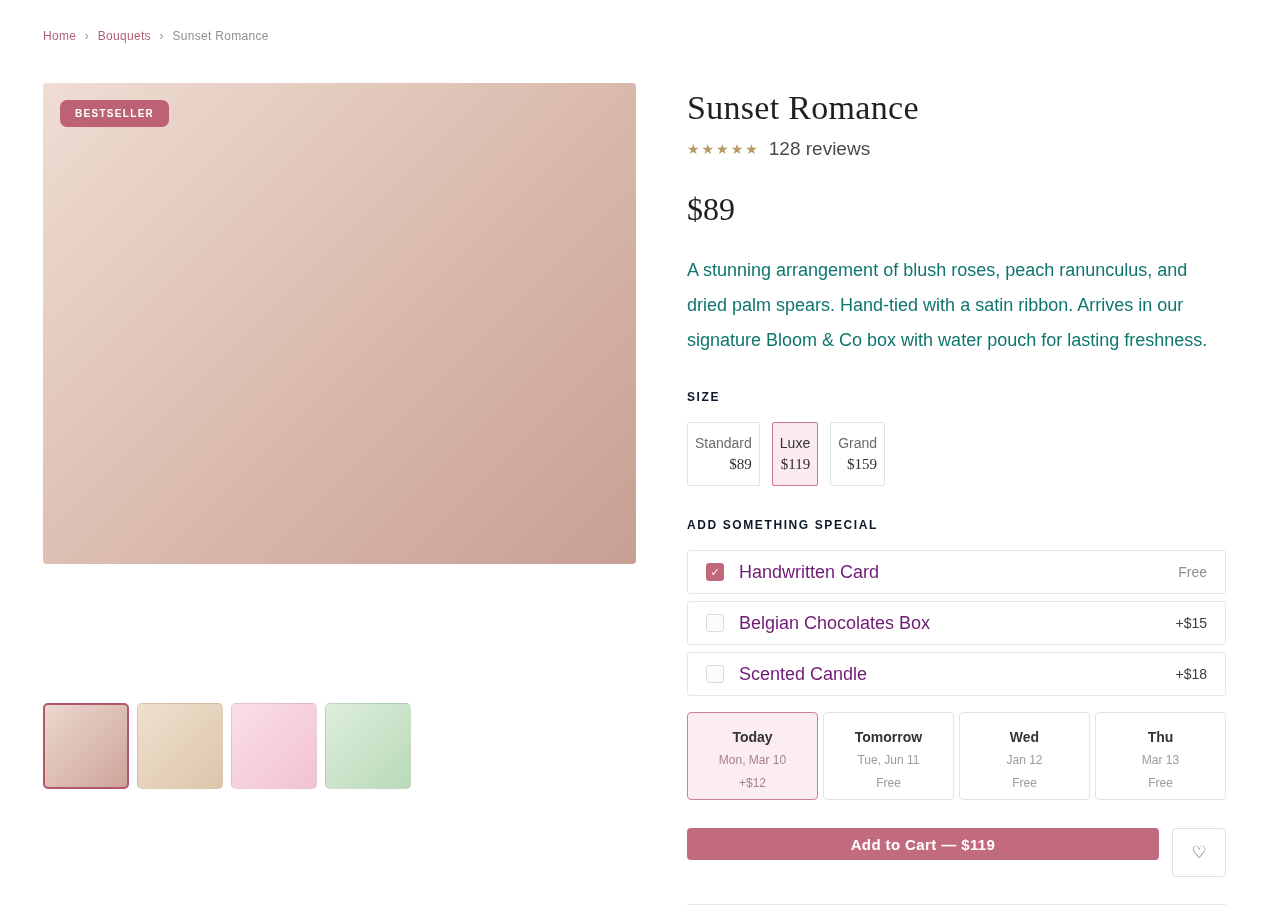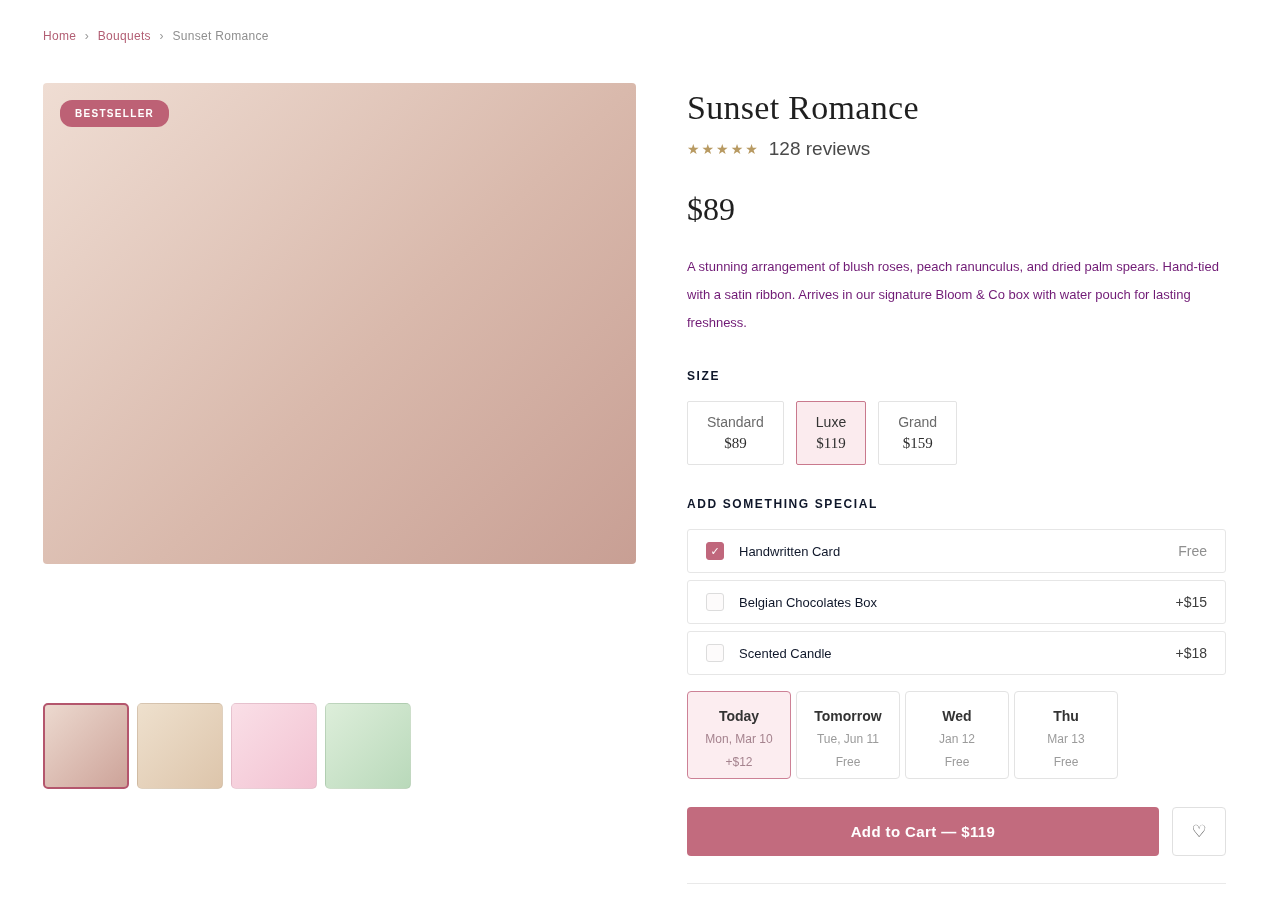--- a/index.html
+++ b/index.html
@@ -19,82 +19,82 @@
   
   .left { width: 593px; flex: 0 0 593px; }
   .main-image {
     position: relative; width: 593px; height: 481px; border-radius: 4px;
     background: linear-gradient(135deg, #efddd3 0%, #d9b9ac 55%, #c89f94 100%);
   }
   .badge {
     position: absolute; top: 17px; left: 17px;
     background: #bd6175; color: #ffffff;
     font-size: 10px; font-weight: 700; letter-spacing: 1.3px;
-    padding: 8px 15px; border-radius: 12px;
+    padding: 8px 15px; border-radius: 7px;
   }
   .thumbs { margin-top: 139px; display: flex; gap: 8px; }
   .thumb { width: 86px; height: 86px; border-radius: 5px; border: 1px solid rgba(0,0,0,0.06); cursor: pointer; }
   .thumb.selected { border: 2px solid #b4566d; }
   .thumb.t1 { background: linear-gradient(135deg, #ecd9cf, #cda399); }
   .thumb.t2 { background: linear-gradient(135deg, #eee0cd, #ddc5ab); }
   .thumb.t3 { background: linear-gradient(135deg, #fadfe7, #f2c2d2); }
   .thumb.t4 { background: linear-gradient(135deg, #ddeeda, #b9d9ba); }
 
   
   .right { width: 539px; flex: 0 0 539px; padding-top: 6px; }
   h1.title { font-family: "Liberation Serif", serif; font-weight: 500; font-size: 34px; color: #1f1f1f; letter-spacing: .3px; }
   .rating { margin-top: 11px; display: flex; align-items: center; }
   .stars { color: #b89a62; font-size: 14px; letter-spacing: 2px; }
   .reviews { font-size: 19px; color: #4a4a4a; margin-left: 9px; cursor: pointer; }
   .price { margin-top: 31px; font-family: "Liberation Serif", serif; font-size: 32px; color: #1f1f1f; }
-  .desc { margin-top: 25px; font-size: 13px; line-height: 28px; color: #701a75; }
+  .desc { margin-top: 25px; font-size: 18px; line-height: 35px; color: #0f766e; }
 
   .section-label { margin-top: 32px; font-size: 12px; font-weight: 600; letter-spacing: 1.6px; color: #0f172a; text-transform: uppercase; }
 
   
   .size-options { margin-top: 18px; display: flex; gap: 12px; }
   .size-option {
-    border: 1px solid #e3e3e3; border-radius: 2px; padding: 12px 19px;
-    text-align: center; cursor: pointer; background: #ffffff;
+    border: 1px solid #e3e3e3; border-radius: 2px; padding: 12px 7px;
+    text-align: right; cursor: pointer; background: #ffffff;
   }
   .size-option .size-name { font-size: 14px; color: #6b6b6b; }
   .size-option .size-price { margin-top: 5px; font-family: "Liberation Serif", serif; font-size: 15px; color: #2e2e2e; }
   .size-option.selected { background: #fbebee; border-color: #c9798d; }
   .size-option.selected .size-name { color: #333333; }
 
   
   .addons { margin-top: 18px; }
   .addon {
     display: flex; align-items: center; height: 44px;
     border: 1px solid #e6e6e6; border-radius: 3px; padding: 0 18px;
     margin-bottom: 7px; cursor: pointer; background: #ffffff;
   }
   .checkbox { width: 18px; height: 18px; border: 1px solid #dcdcdc; border-radius: 3px; background: #fdfbfb; display: flex; align-items: center; justify-content: center; flex: 0 0 18px; }
   .checkbox.checked { background: #c0677c; border-color: #c0677c; }
   .checkbox .check { color: #ffffff; font-size: 11px; line-height: 1; }
-  .addon-name { margin-left: 15px; font-size: 13px; color: #0f172a; }
+  .addon-name { margin-left: 15px; font-size: 18px; color: #701a75; }
   .addon-price { margin-left: auto; font-size: 14px; color: #3d3d3d; }
   .addon-price.muted { color: #8f8f8f; }
 
   
   .dates { margin-top: 16px; display: flex; gap: 5px; }
   .date-card {
-    width: 104px; height: 88px; border: 1px solid #e3e3e3; border-radius: 4px;
+    width: 131px; height: 88px; border: 1px solid #e3e3e3; border-radius: 4px;
     text-align: center; padding-top: 16px; cursor: pointer; background: #ffffff;
   }
   .date-card .day { font-size: 14px; font-weight: 600; color: #333333; }
   .date-card .date { margin-top: 8px; font-size: 12px; color: #9b9b9b; }
   .date-card .date-price { margin-top: 9px; font-size: 12px; color: #9b9b9b; }
   .date-card.selected { background: #fcedf0; border-color: #cd8196; }
   .date-card.selected .date, .date-card.selected .date-price { color: #a5838e; }
 
   
   .cart-row { margin-top: 28px; display: flex; gap: 13px; }
   .add-to-cart {
-    flex: 1; height: 49px; background: #c26b7e; color: #ffffff;
+    flex: 1; height: 32px; background: #c26b7e; color: #ffffff;
     border: none; border-radius: 4px; font-family: "Liberation Sans", sans-serif;
     font-size: 15px; font-weight: 600; letter-spacing: .4px; cursor: pointer;
   }
   .wishlist {
     width: 54px; height: 49px; background: #ffffff; border: 1px solid #e0e0e0;
     border-radius: 4px; cursor: pointer; font-size: 17px; color: #555555;
     display: flex; align-items: center; justify-content: center;
   }
 
   .divider { margin-top: 27px; border-top: 1px solid #e9e9e9; }

